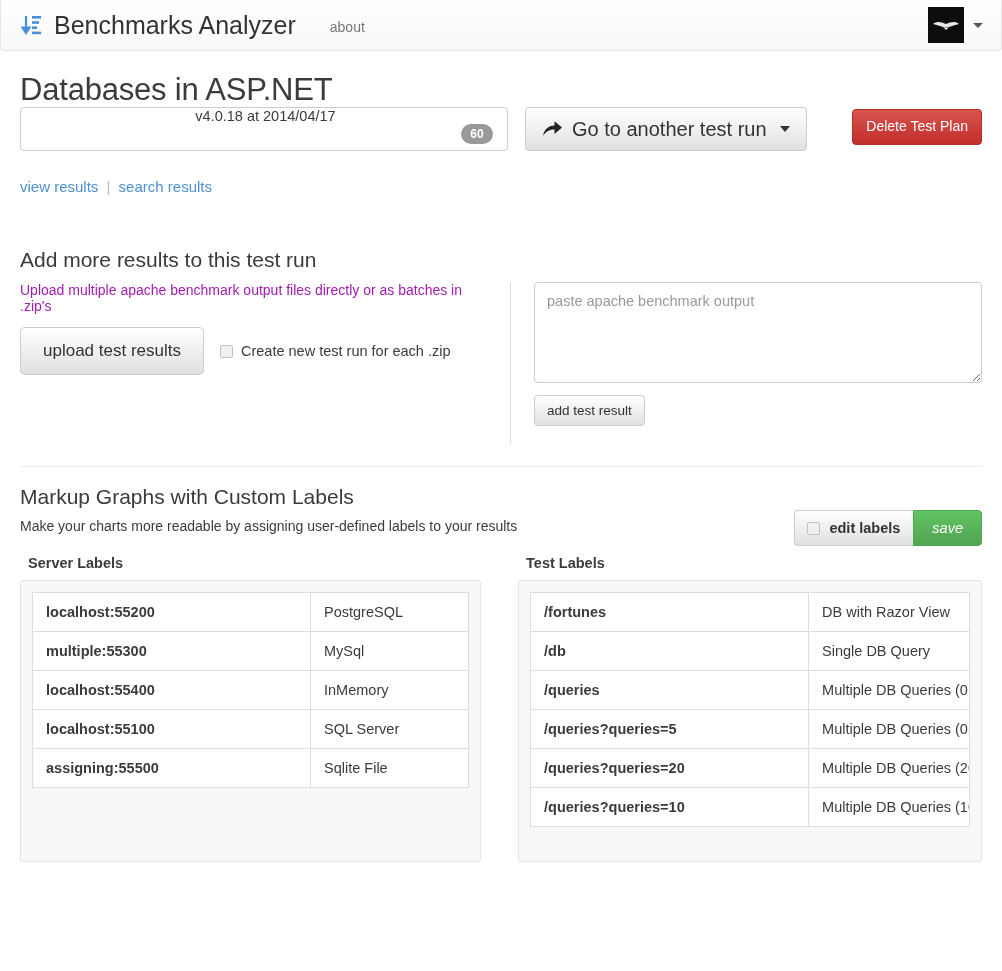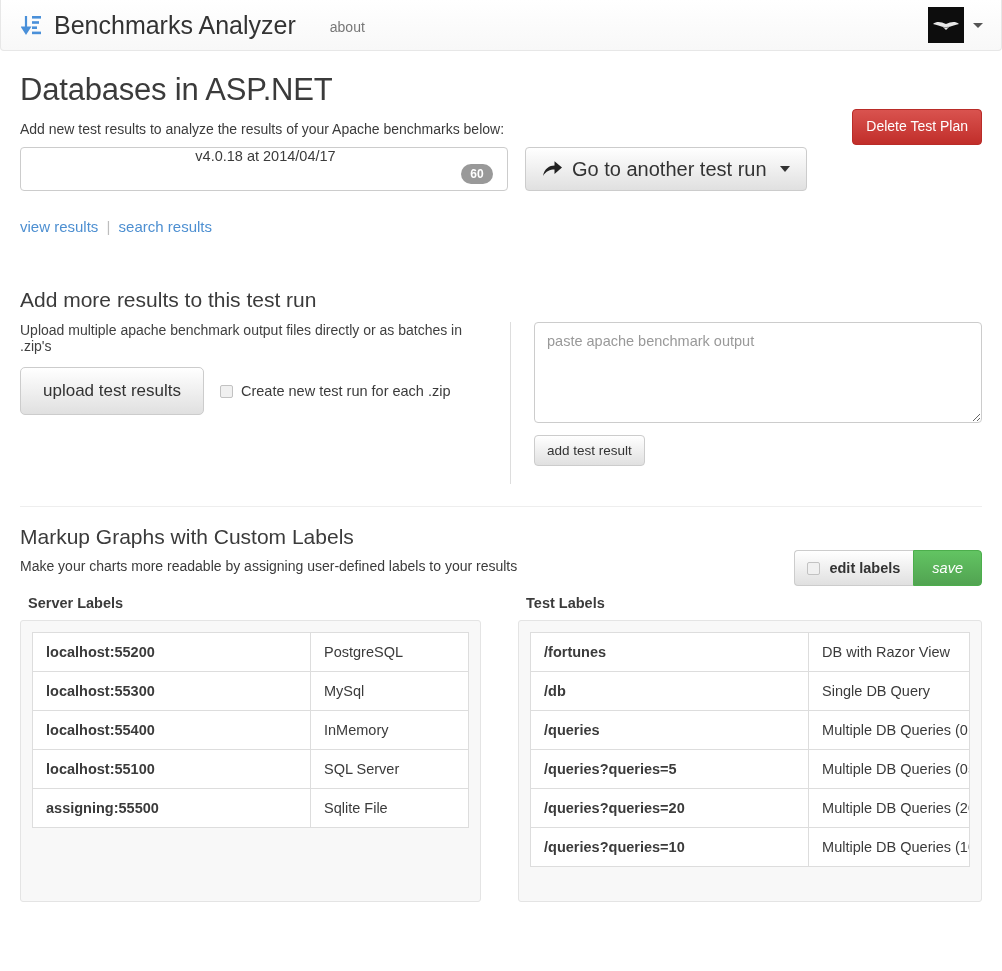--- a/index.html
+++ b/index.html
@@ -165,21 +165,21 @@
     display: flex;
     margin-top: 10px;
   }
   .add-left { width: 502px; padding-right: 20px; }
   .add-right {
     flex: 1;
     border-left: 1px solid #dddddd;
     padding-left: 23px;
     padding-bottom: 18px;
   }
-  .helper { font-size: 14px; color: #404040; margin: 0 0 13px 0; }
+  .helper { font-size: 14px; color: #a21caf; margin: 0 0 13px 0; }
 
   .upload-row { display: flex; align-items: center; gap: 16px; }
   .btn-upload {
     font-size: 17px;
     padding: 13px 22px;
     border-radius: 5px;
   }
   .chk-wrap { display: flex; align-items: center; gap: 8px; font-size: 14.5px; color: #3b3b3b; }
   input.chk {
     width: 13px; height: 13px; margin: 0;
@@ -314,21 +314,20 @@
     </span>
     <span class="caret"></span>
   </div>
 </div>
 
 <div class="container">
 
   <div class="page-head">
     <h1 class="page-title">Databases in ASP.NET</h1>
     <button class="btn-danger">Delete Test Plan</button>
-    <p class="lead">Add new test results to analyze the results of your Apache benchmarks below:</p>
   </div>
 
   <div class="run-row">
     <div class="run-input">
       <span>v4.0.18 at 2014/04/17</span>
       <span class="badge">60</span>
     </div>
     <button class="btn-default btn-goto">
       <span>
         <svg class="arrow-icon" width="21" height="18" viewBox="0 0 21 18">
@@ -386,21 +385,21 @@
     <div class="tcol">
       <div class="tcol-title">Server Labels</div>
       <div class="panel panel-left">
         <table class="lbl">
           <tbody>
             <tr>
               <td class="k">localhost:55200</td>
               <td>PostgreSQL</td>
             </tr>
             <tr>
-              <td class="k">localhost:55300</td>
+              <td class="k">multiple:55300</td>
               <td>MySql</td>
             </tr>
             <tr>
               <td class="k">localhost:55400</td>
               <td>InMemory</td>
             </tr>
             <tr>
               <td class="k">localhost:55100</td>
               <td>SQL Server</td>
             </tr>

